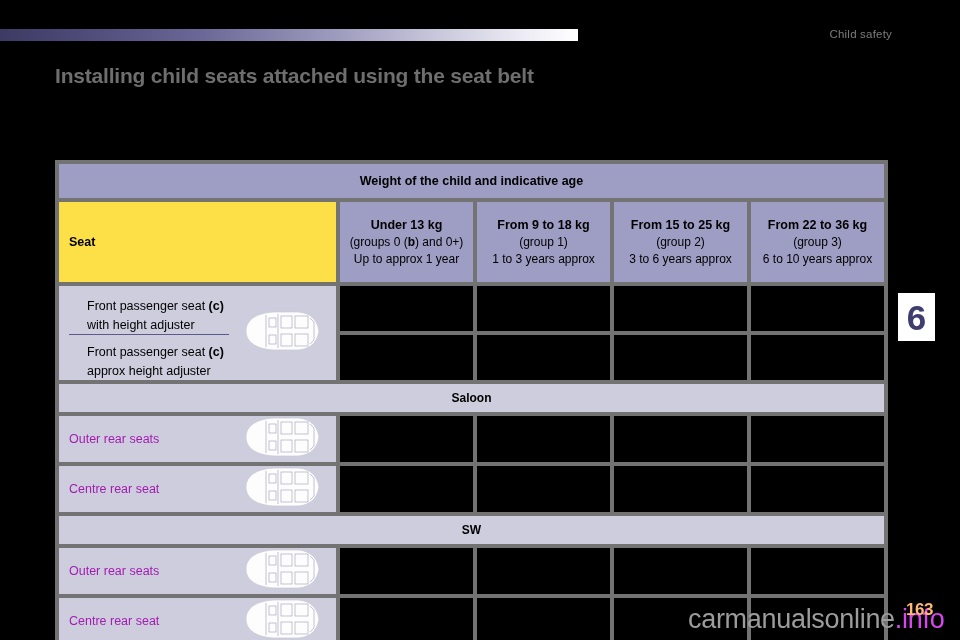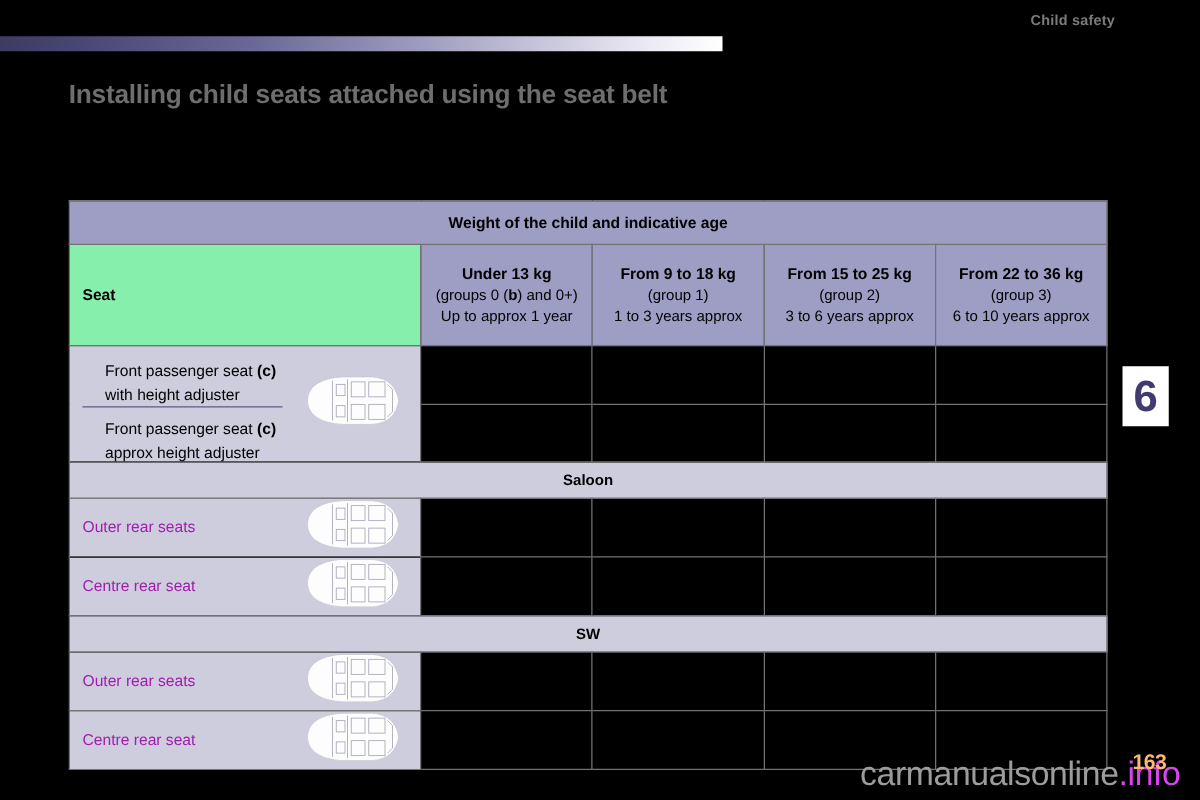--- a/index.html
+++ b/index.html
@@ -23,23 +23,23 @@
     top: 29px;
     width: 578px;
     height: 12px;
     background: linear-gradient(to right, #3d3a63 0%, #4b4876 12%, #6b6897 35%, #9d9bbd 58%, #c9c8dc 76%, #eceaf3 90%, #ffffff 100%);
   }
 
   
   .chapter-label {
     position: absolute;
     right: 68px;
-    top: 11px;
+    top: 28px;
     font-size: 11.5px;
-    font-weight: bold;
+    font-weight: normal;
     color: #7c7c7c;
     letter-spacing: 0.2px;
     white-space: nowrap;
   }
 
   
   .page-title {
     position: absolute;
     left: 55px;
     top: 64px;
@@ -75,21 +75,21 @@
     width: 831px;
   }
   table.seat-table {
     border-collapse: collapse;
     width: 831px;
     table-layout: fixed;
     background: #000000;
   }
   table.seat-table td,
   table.seat-table th {
-    border: 1px solid #737373;
+    border: 4px solid #737373;
     padding: 0;
     vertical-align: middle;
     color: #000000;
   }
 
   
   col.c-seat   { width: 281px; }
   col.c-data   { width: 137px; }
 
   
@@ -104,21 +104,21 @@
   .hdr-cell {
     background: #9e9dc4;
     text-align: center;
     font-size: 12px;
     line-height: 1.45;
     padding: 10px 4px !important;
     height: 60px;
   }
   .hdr-cell .big { font-weight: bold; font-size: 12.5px; }
   .hdr-seat {
-    background: #86efac;
+    background: #fde047;
     text-align: left;
     font-size: 12.5px;
     font-weight: bold;
     padding: 0 0 0 10px !important;
   }
 
   
   .seat-cell {
     background: #cdcdde;
     position: relative;

